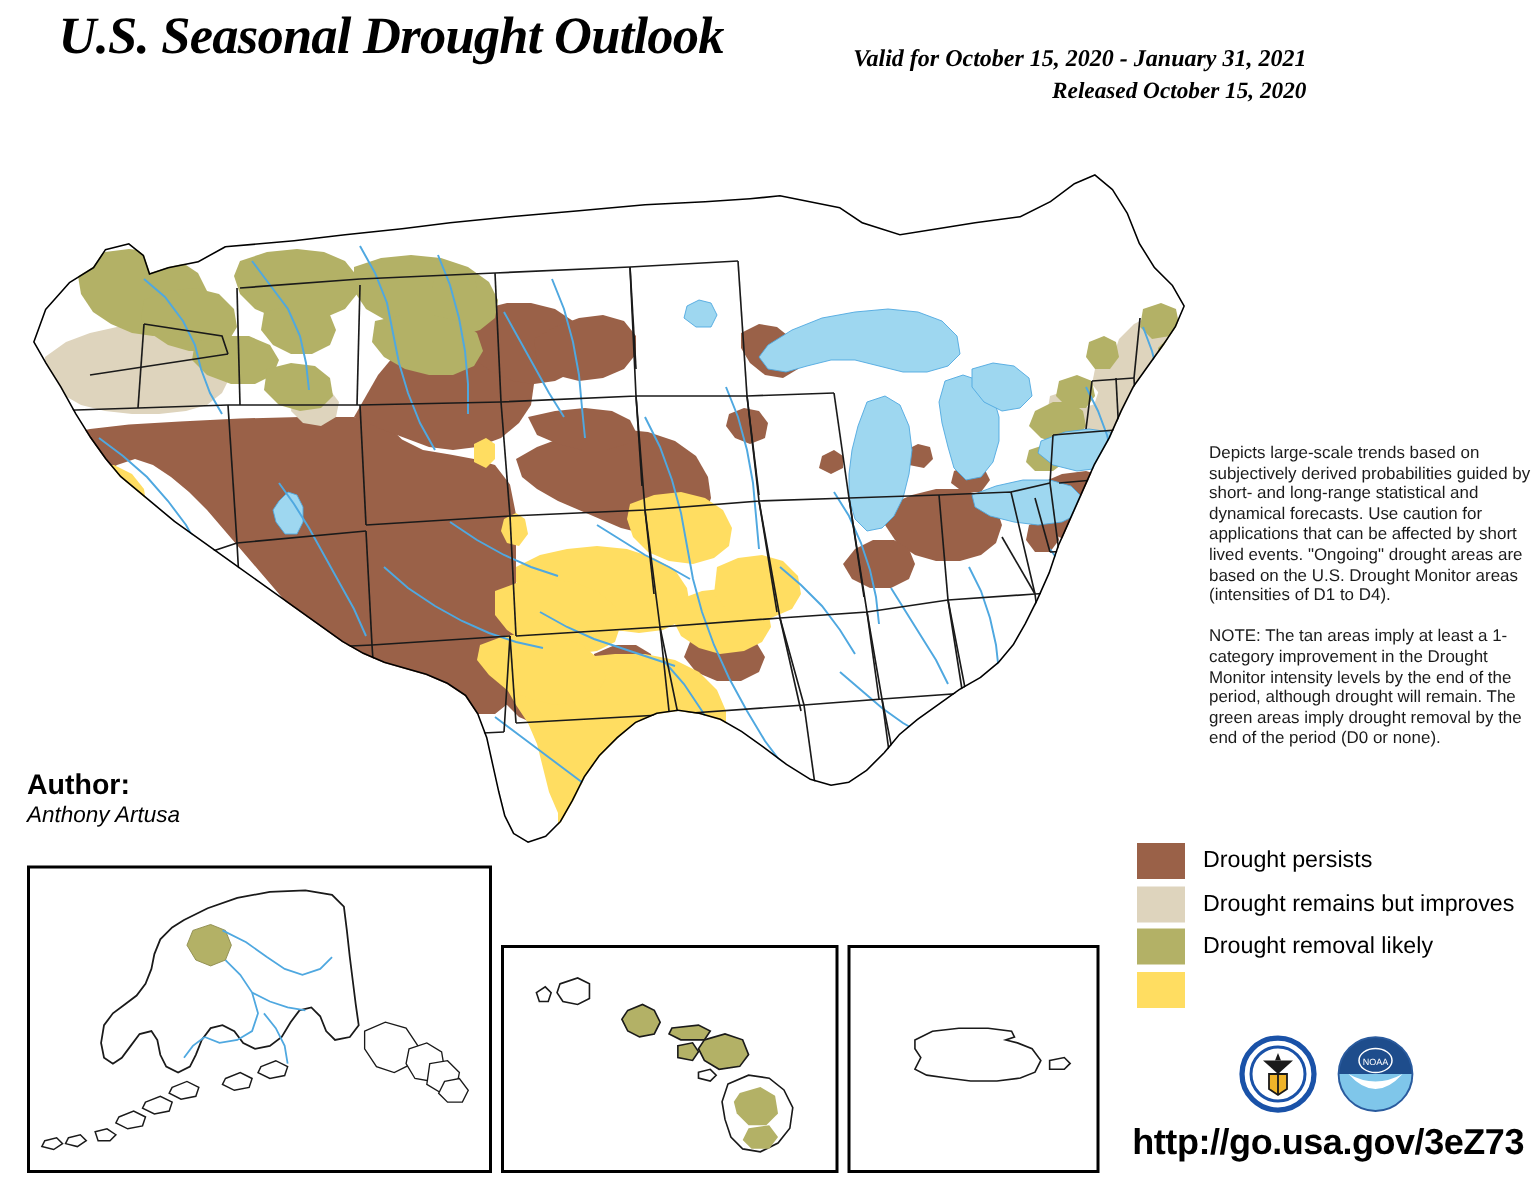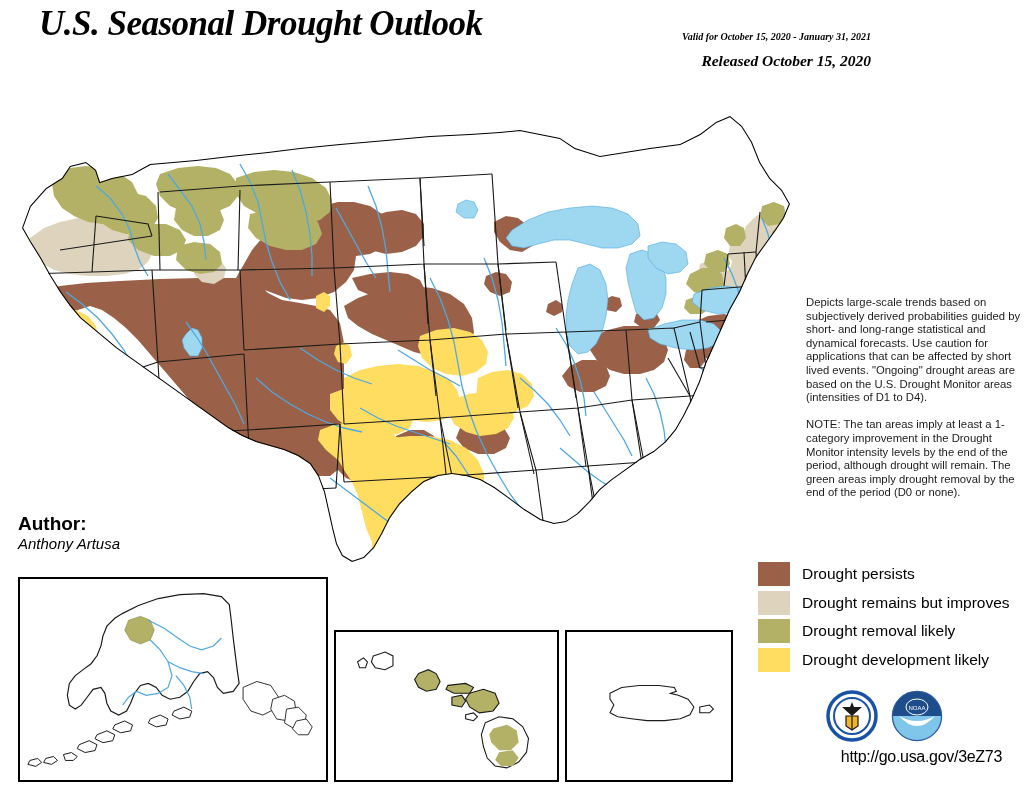--- a/index.html
+++ b/index.html
@@ -5,21 +5,21 @@
   html,body{margin:0;padding:0;background:#ffffff;}
   body{width:1024px;height:791px;position:relative;overflow:hidden;
        font-family:"Liberation Sans","DejaVu Sans",sans-serif;color:#000;}
 
   
   #header{position:absolute;left:13px;top:0;width:872px;height:80px;font-family:Liberation Serif, serif;}
   #title-main{position:absolute;left:26px;top:6px;font-size:35px;font-weight:bold;
               font-style:italic;letter-spacing:-0.5px;white-space:nowrap;line-height:1;}
   #title-sub{position:absolute;left:26px;top:44px;font-size:23px;font-weight:bold;
              white-space:nowrap;line-height:1;}
-  #valid-line{position:absolute;right:14px;top:32px;font-size:10px;font-weight:bold;
+  #valid-line{position:absolute;right:14px;top:32px;font-size:16px;font-weight:bold;
               font-style:italic;white-space:nowrap;text-align:right;line-height:1;}
   #released-line{position:absolute;right:14px;top:53px;font-size:15.5px;font-weight:bold;
                  font-style:italic;white-space:nowrap;text-align:right;line-height:1;}
 
   
   #map-wrap{position:absolute;left:0;top:78px;width:800px;height:500px;}
   #map-svg{display:block;}
 
   
   #author-block{position:absolute;left:18px;top:512px;line-height:1.22;}
@@ -34,21 +34,21 @@
   #note-block .gap{height:13.6px;}
 
   
   #legend{position:absolute;left:758px;top:560px;}
   .legend-row{display:flex;align-items:center;height:28.5px;}
   .legend-swatch{width:32px;height:24px;flex:0 0 32px;}
   .legend-label{margin-left:12px;font-size:15.5px;font-weight:normal;white-space:nowrap;}
 
   
   #logos{position:absolute;left:826px;top:690px;width:130px;height:52px;}
-  #url-text{position:absolute;right:22px;top:748px;font-size:16px;font-weight:normal;
+  #url-text{position:absolute;right:8px;top:748px;font-size:24px;font-weight:bold;
             letter-spacing:-0.3px;white-space:nowrap;}
 
   
   .inset{position:absolute;border:2.5px solid #000;background:#fff;box-sizing:border-box;}
   #inset-ak{left:18px;top:577px;width:310px;height:205px;}
   #inset-hi{left:334px;top:630px;width:225px;height:152px;}
   #inset-pr{left:565px;top:630px;width:168px;height:152px;}
   .inset svg{display:block;width:100%;height:100%;}
 </style>
 </head>
@@ -438,21 +438,20 @@
   <div class="legend-row">
     <div class="legend-swatch" style="background-color: rgb(222, 212, 189);"></div>
     <div class="legend-label">Drought remains but improves</div>
   </div>
   <div class="legend-row">
     <div class="legend-swatch" style="background-color: rgb(179, 177, 102);"></div>
     <div class="legend-label">Drought removal likely</div>
   </div>
   <div class="legend-row">
     <div class="legend-swatch" style="background-color: rgb(255, 221, 97);"></div>
-    <div class="legend-label">Drought development likely</div>
   </div>
 </div>
 
 <div id="logos">
   <svg width="130" height="52" viewBox="0 0 130 52" xmlns="http://www.w3.org/2000/svg">
     <g>
       <circle cx="26" cy="26" r="24" fill="#ffffff" stroke="#1a52a8" stroke-width="3.5"></circle>
       <circle cx="26" cy="26" r="18" fill="#ffffff" stroke="#1a52a8" stroke-width="2"></circle>
       <path d="M16,17 L36,17 L26,26 Z" fill="#1a1a1a"></path>
       <path d="M20,26 L32,26 L32,36 L26,40 L20,36 Z" fill="#f0b429" stroke="#1a1a1a" stroke-width="1.2"></path>

